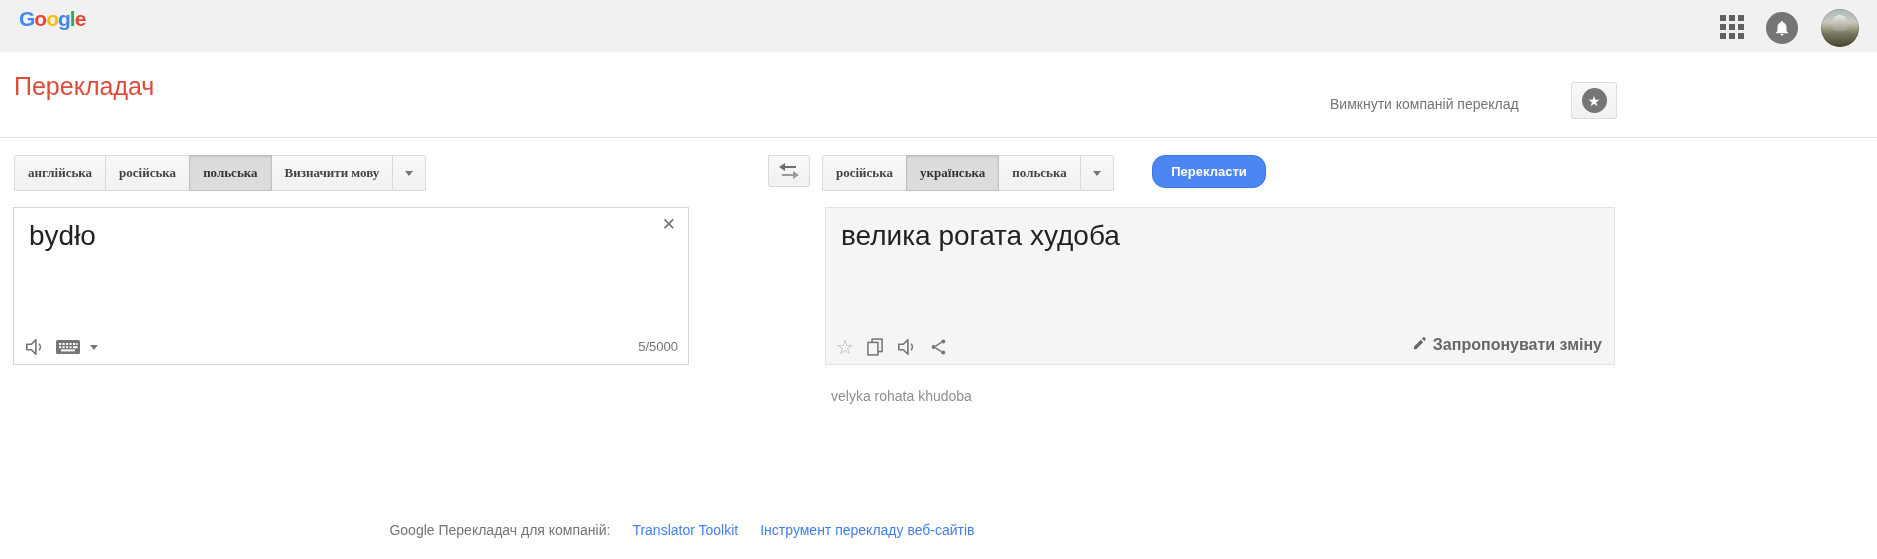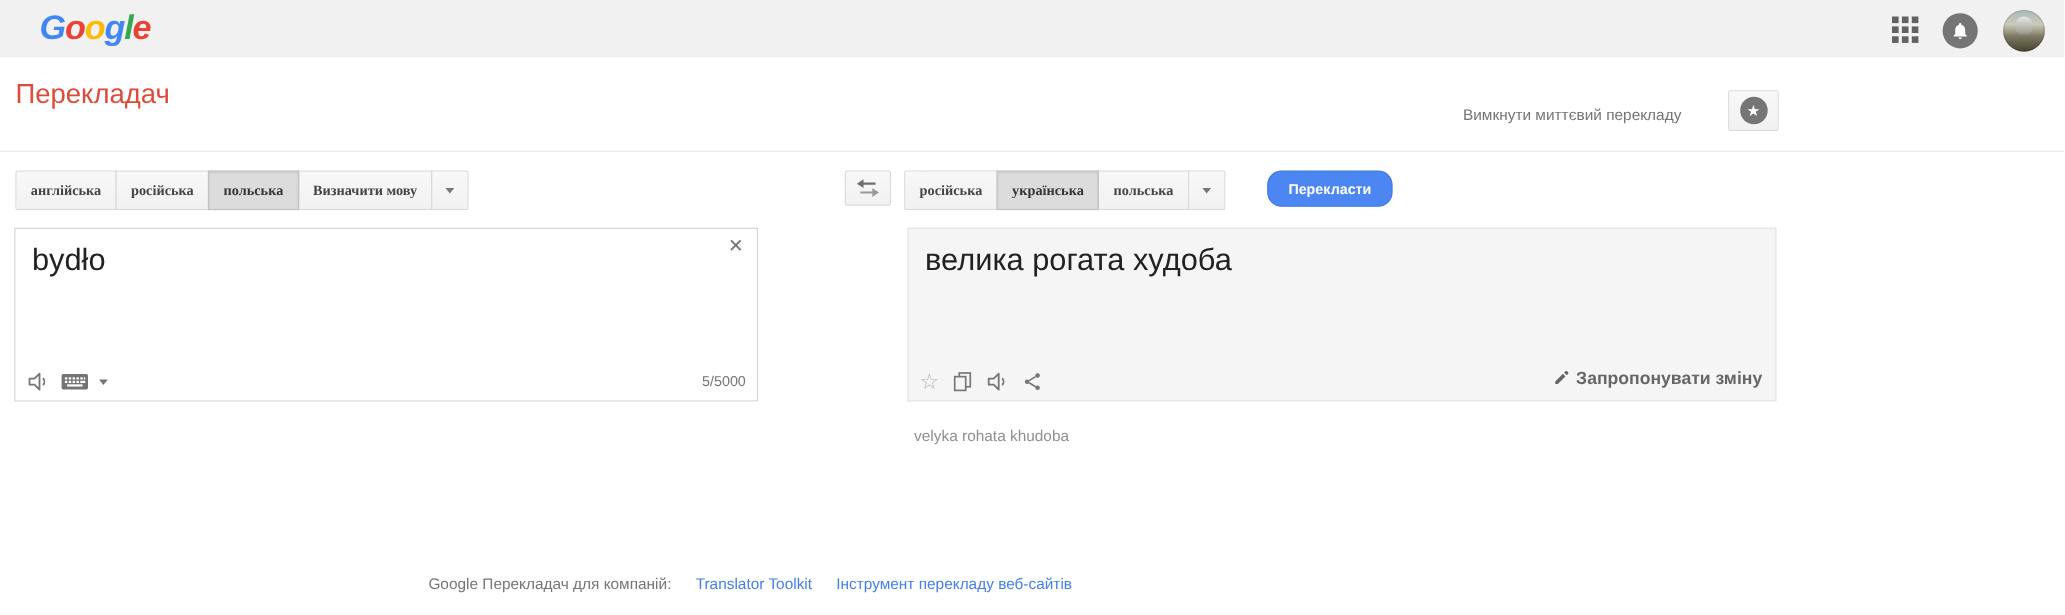--- a/index.html
+++ b/index.html
@@ -4,21 +4,21 @@
 <style>
   * { margin:0; padding:0; box-sizing:border-box; }
   body { background:#fff; }
   #app {
     position:relative; width:1877px; height:559px; background:#fff;
     font-family:"Liberation Sans","DejaVu Sans",sans-serif; overflow:hidden;
   }
 
   
   .header { position:absolute; top:0; left:0; width:100%; height:52px; background:#f1f1f1; }
-  .logo { position:absolute; left:36px; top:7px; font-size:31px; font-weight:bold; letter-spacing:-1px; cursor:pointer;font-style:italic; }
+  .logo { position:absolute; left:19px; top:7px; font-size:21px; font-weight:bold; letter-spacing:-1px; cursor:pointer; }
   .apps-btn { position:absolute; left:1720px; top:15px; width:24px; height:24px;
     display:grid; grid-template-columns:repeat(3,6px); grid-template-rows:repeat(3,6px); gap:3px; cursor:pointer; }
   .apps-btn span { background:#616161; display:block; }
   .bell-btn { position:absolute; left:1766px; top:12px; width:32px; height:32px; border-radius:50%;
     background:#757575; display:flex; align-items:center; justify-content:center; cursor:pointer; }
   .avatar { position:absolute; left:1821px; top:9px; width:38px; height:38px; border-radius:50%; cursor:pointer;
     background:linear-gradient(180deg,#a9bcbe 0%,#cdc8b8 35%,#77765f 65%,#49432f 100%);
     box-shadow:inset 0 0 0 1px rgba(0,0,0,.15); overflow:hidden; }
   .avatar:before { content:""; position:absolute; left:11px; top:6px; width:16px; height:16px;
     border-radius:50% 50% 40% 40%; background:linear-gradient(#e8e8e4,#9b9b90); }
@@ -99,21 +99,21 @@
     </div>
     <div class="bell-btn">
       <svg width="18" height="18" viewBox="0 0 24 24">
         <path fill="#ffffff" d="M12 22a2 2 0 0 0 2-2h-4a2 2 0 0 0 2 2zm6-6v-5c0-3.07-1.64-5.64-4.5-6.32V4a1.5 1.5 0 0 0-3 0v.68C7.63 5.36 6 7.92 6 11v5l-2 2v1h16v-1l-2-2z"></path>
       </svg>
     </div>
     <div class="avatar"></div>
   </div>
 
   <div class="page-title">Перекладач</div>
-  <div class="instant-link">Вимкнути миттєвий перекладу</div>
+  <div class="instant-link">Вимкнути компаній переклад</div>
   <div class="instant-star-btn">
     <div class="circ">
         <span>★</span>
       </div>
   </div>
 
   <div class="divider"></div>
 
   <div class="lang-group" style="left:14px;">
     <div class="gbtn">англійська</div>

